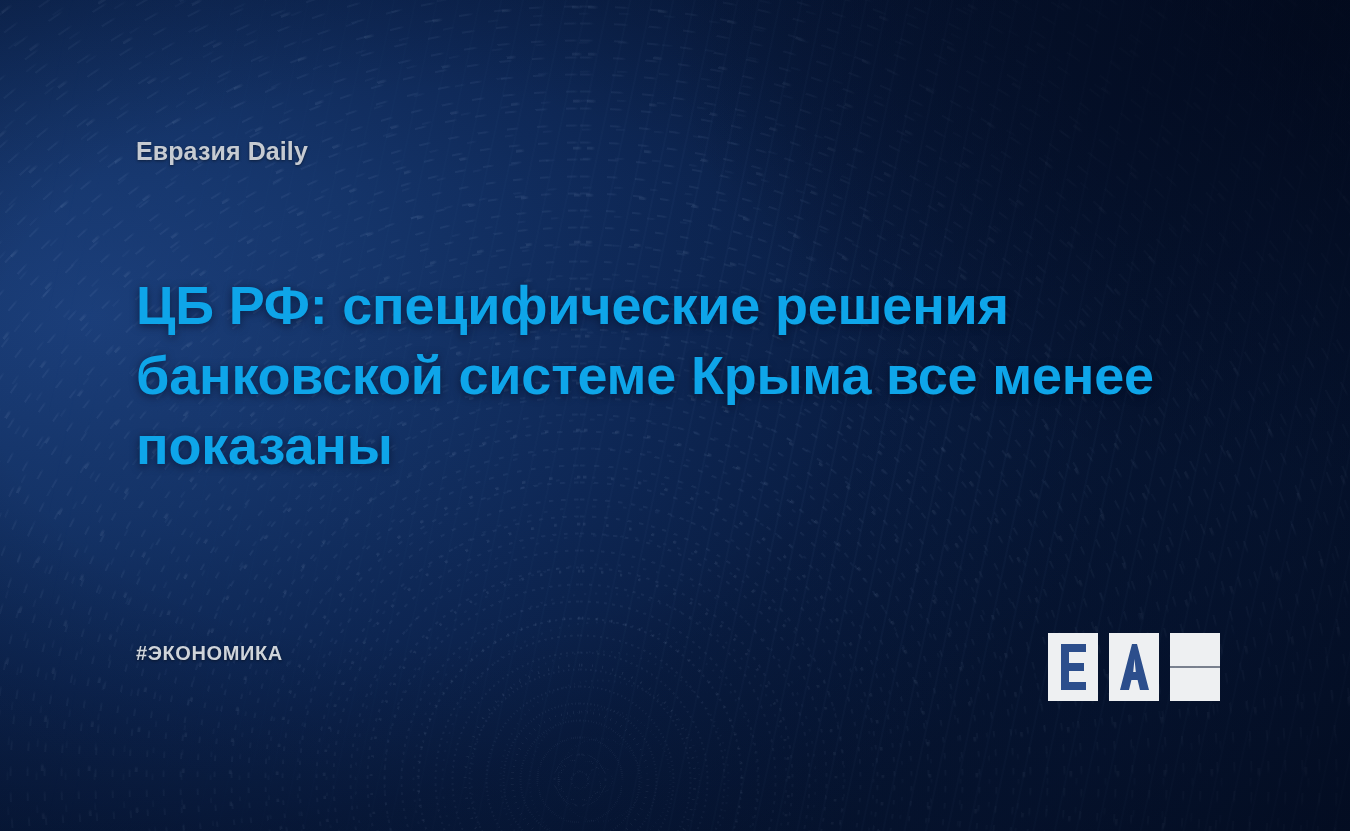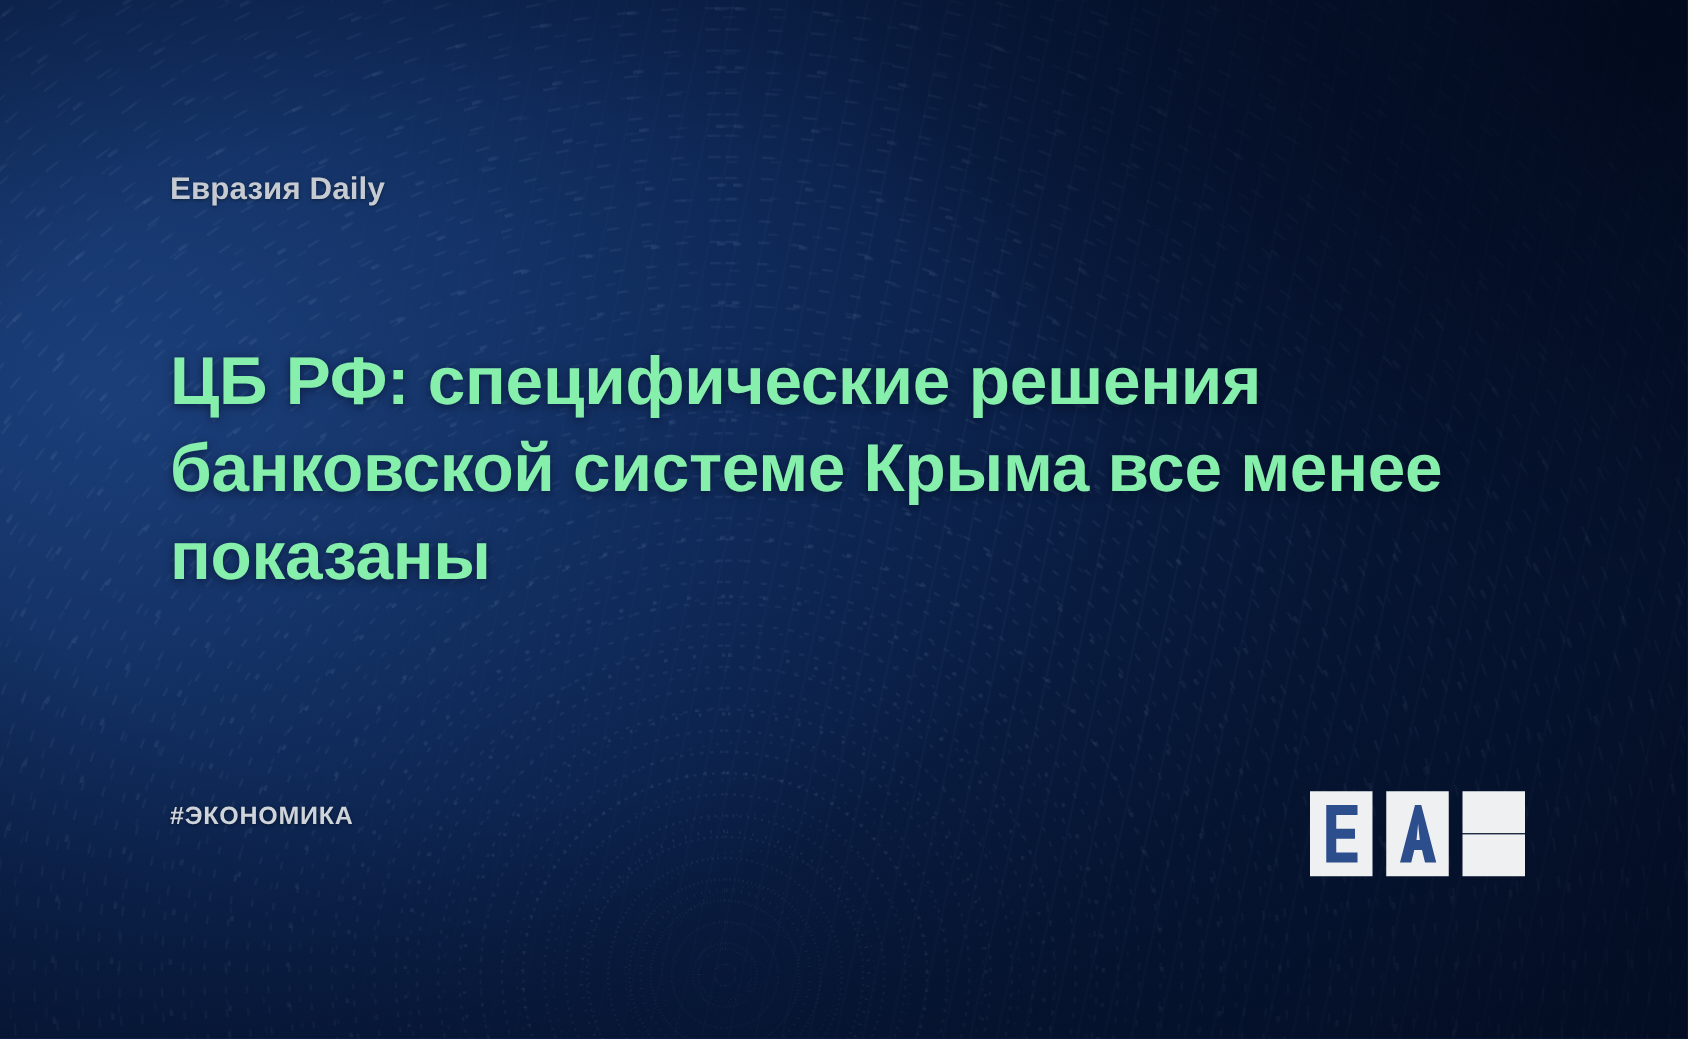--- a/index.html
+++ b/index.html
@@ -150,21 +150,21 @@
     text-shadow:0 1px 3px rgba(0,0,0,.45);
   }
 
   .headline {
     position:absolute; left:136px; top:270px;
     width:1070px;
     font-size:54px;
     font-weight:700;
     line-height:70px;
     letter-spacing:-.2px;
-    color:#86efac;
+    color:#0ea5e9;
     text-shadow:0 2px 8px rgba(2,10,30,.55);
   }
 
   .tag {
     position:absolute; left:136px; top:642px;
     font-size:20px; font-weight:700;
     letter-spacing:.6px;
     color:#cfd4da;
     white-space:nowrap;
     text-shadow:0 1px 3px rgba(0,0,0,.45);

